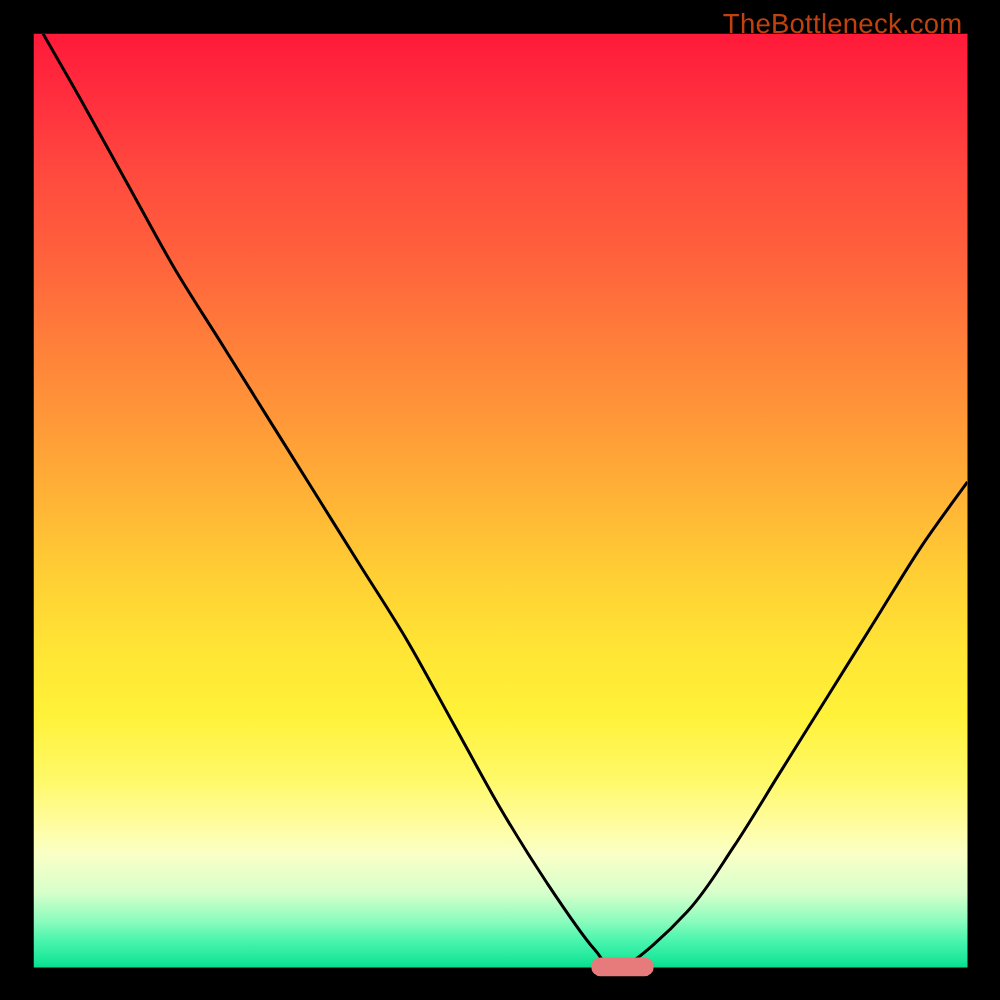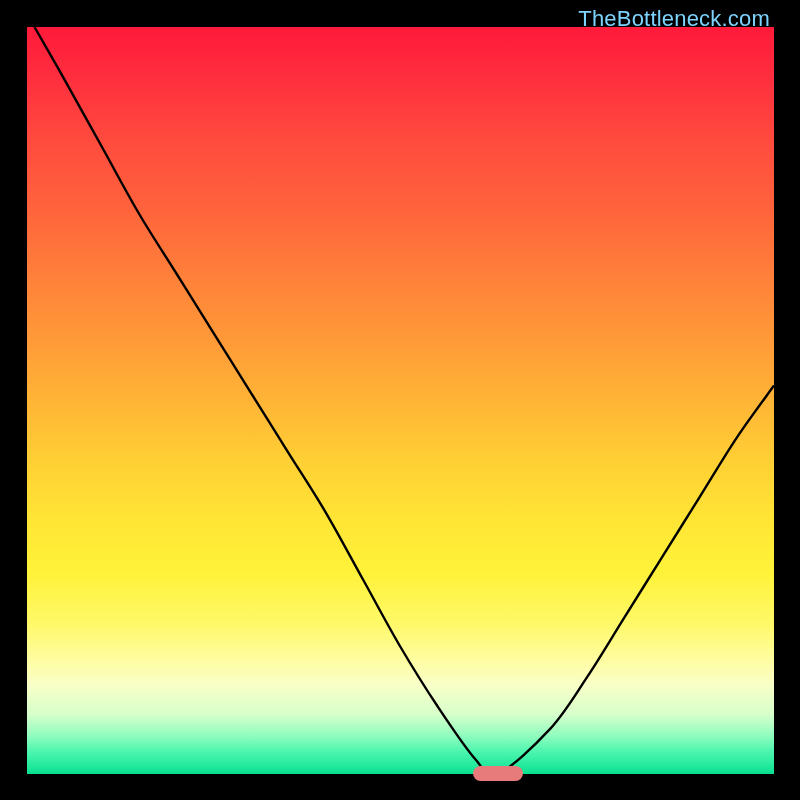--- a/index.html
+++ b/index.html
@@ -36,21 +36,21 @@
       #20e99c 99%,
       #06df8e 100%
     );
   }
   .attribution {
     position: absolute;
     top: 6px;
     right: 30px;
     font-family: Arial, Helvetica, sans-serif;
     font-size: 22px;
-    color: #7dd3fc;
+    color: #c2410c;
     font-weight: 500;
     letter-spacing: 0.2px;
   }
   .curve-svg {
     position: absolute;
     left: 0; top: 0;
     width: 747px; height: 747px;
   }
   .marker {
     position: absolute;

